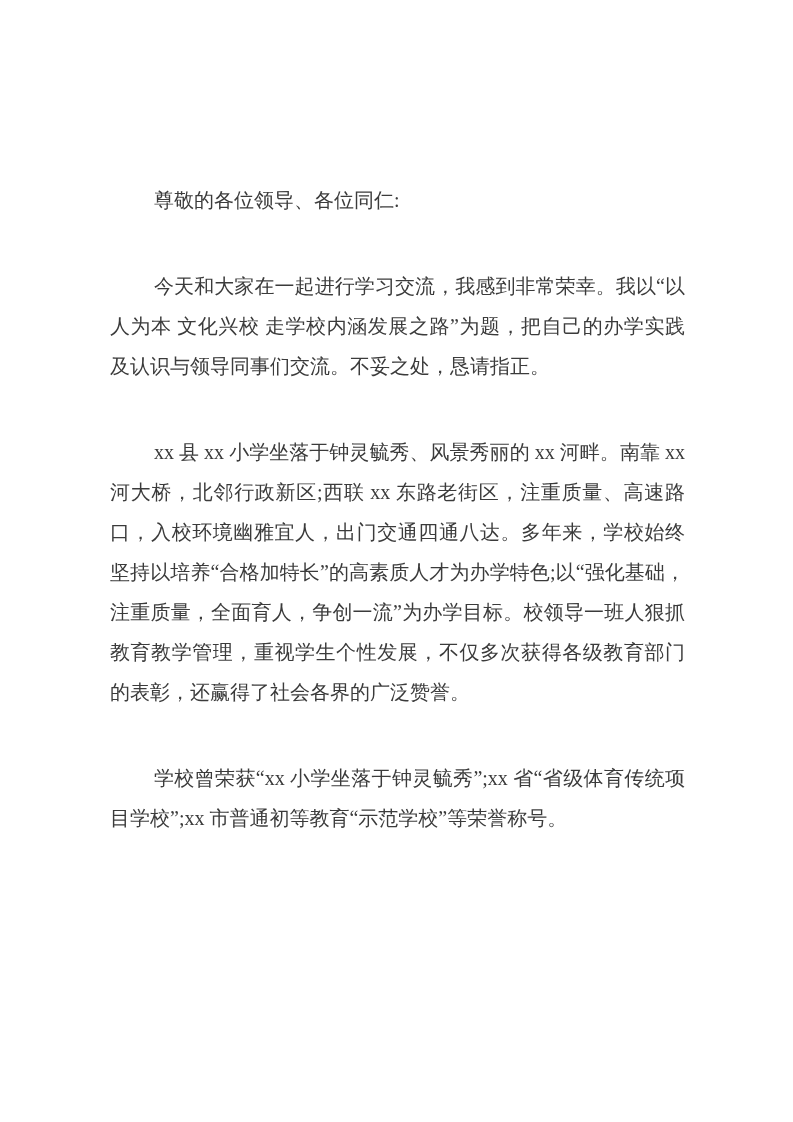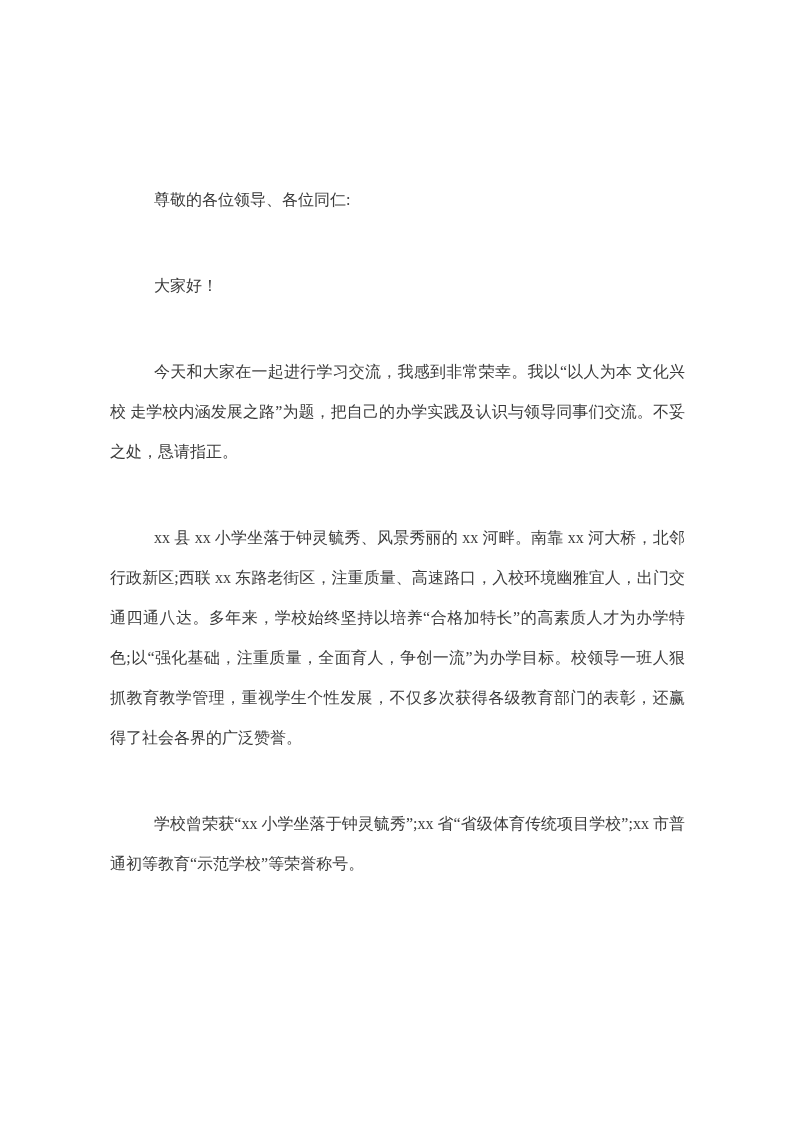--- a/index.html
+++ b/index.html
@@ -11,36 +11,35 @@
     position: relative;
     width: 793px;
     height: 1122px;
     background: #ffffff;
     box-sizing: border-box;
     padding: 180px 108px 0 110px;
     overflow: hidden;
   }
   .doc-par {
     font-family: "Liberation Serif", "DejaVu Serif", serif;
-    font-size: 16px;
+    font-size: 20px;
     line-height: 40px;
     color: #3b3b3b;
     text-align: justify;
     text-indent: 44px;
     margin: 0 0 46px 0;
     word-break: break-all;
   }
 </style>
 </head>
 <body>
 
 <div class="page">
   <p class="doc-par">尊敬的各位领导、各位同仁:</p>
 
-  <p class="doc-par">大家好！</p>
 
   <p class="doc-par">今天和大家在一起进行学习交流，我感到非常荣幸。我以“以人为本 文化兴校 走学校内涵发展之路”为题，把自己的办学实践及认识与领导同事们交流。不妥之处，恳请指正。</p>
 
   <p class="doc-par">xx 县 xx 小学坐落于钟灵毓秀、风景秀丽的 xx 河畔。南靠 xx 河大桥，北邻行政新区;西联 xx 东路老街区，注重质量、高速路口，入校环境幽雅宜人，出门交通四通八达。多年来，学校始终坚持以培养“合格加特长”的高素质人才为办学特色;以“强化基础，注重质量，全面育人，争创一流”为办学目标。校领导一班人狠抓教育教学管理，重视学生个性发展，不仅多次获得各级教育部门的表彰，还赢得了社会各界的广泛赞誉。</p>
 
   <p class="doc-par">学校曾荣获“xx 小学坐落于钟灵毓秀”;xx 省“省级体育传统项目学校”;xx 市普通初等教育“示范学校”等荣誉称号。</p>
 
 </div>
 
 </body></html>

